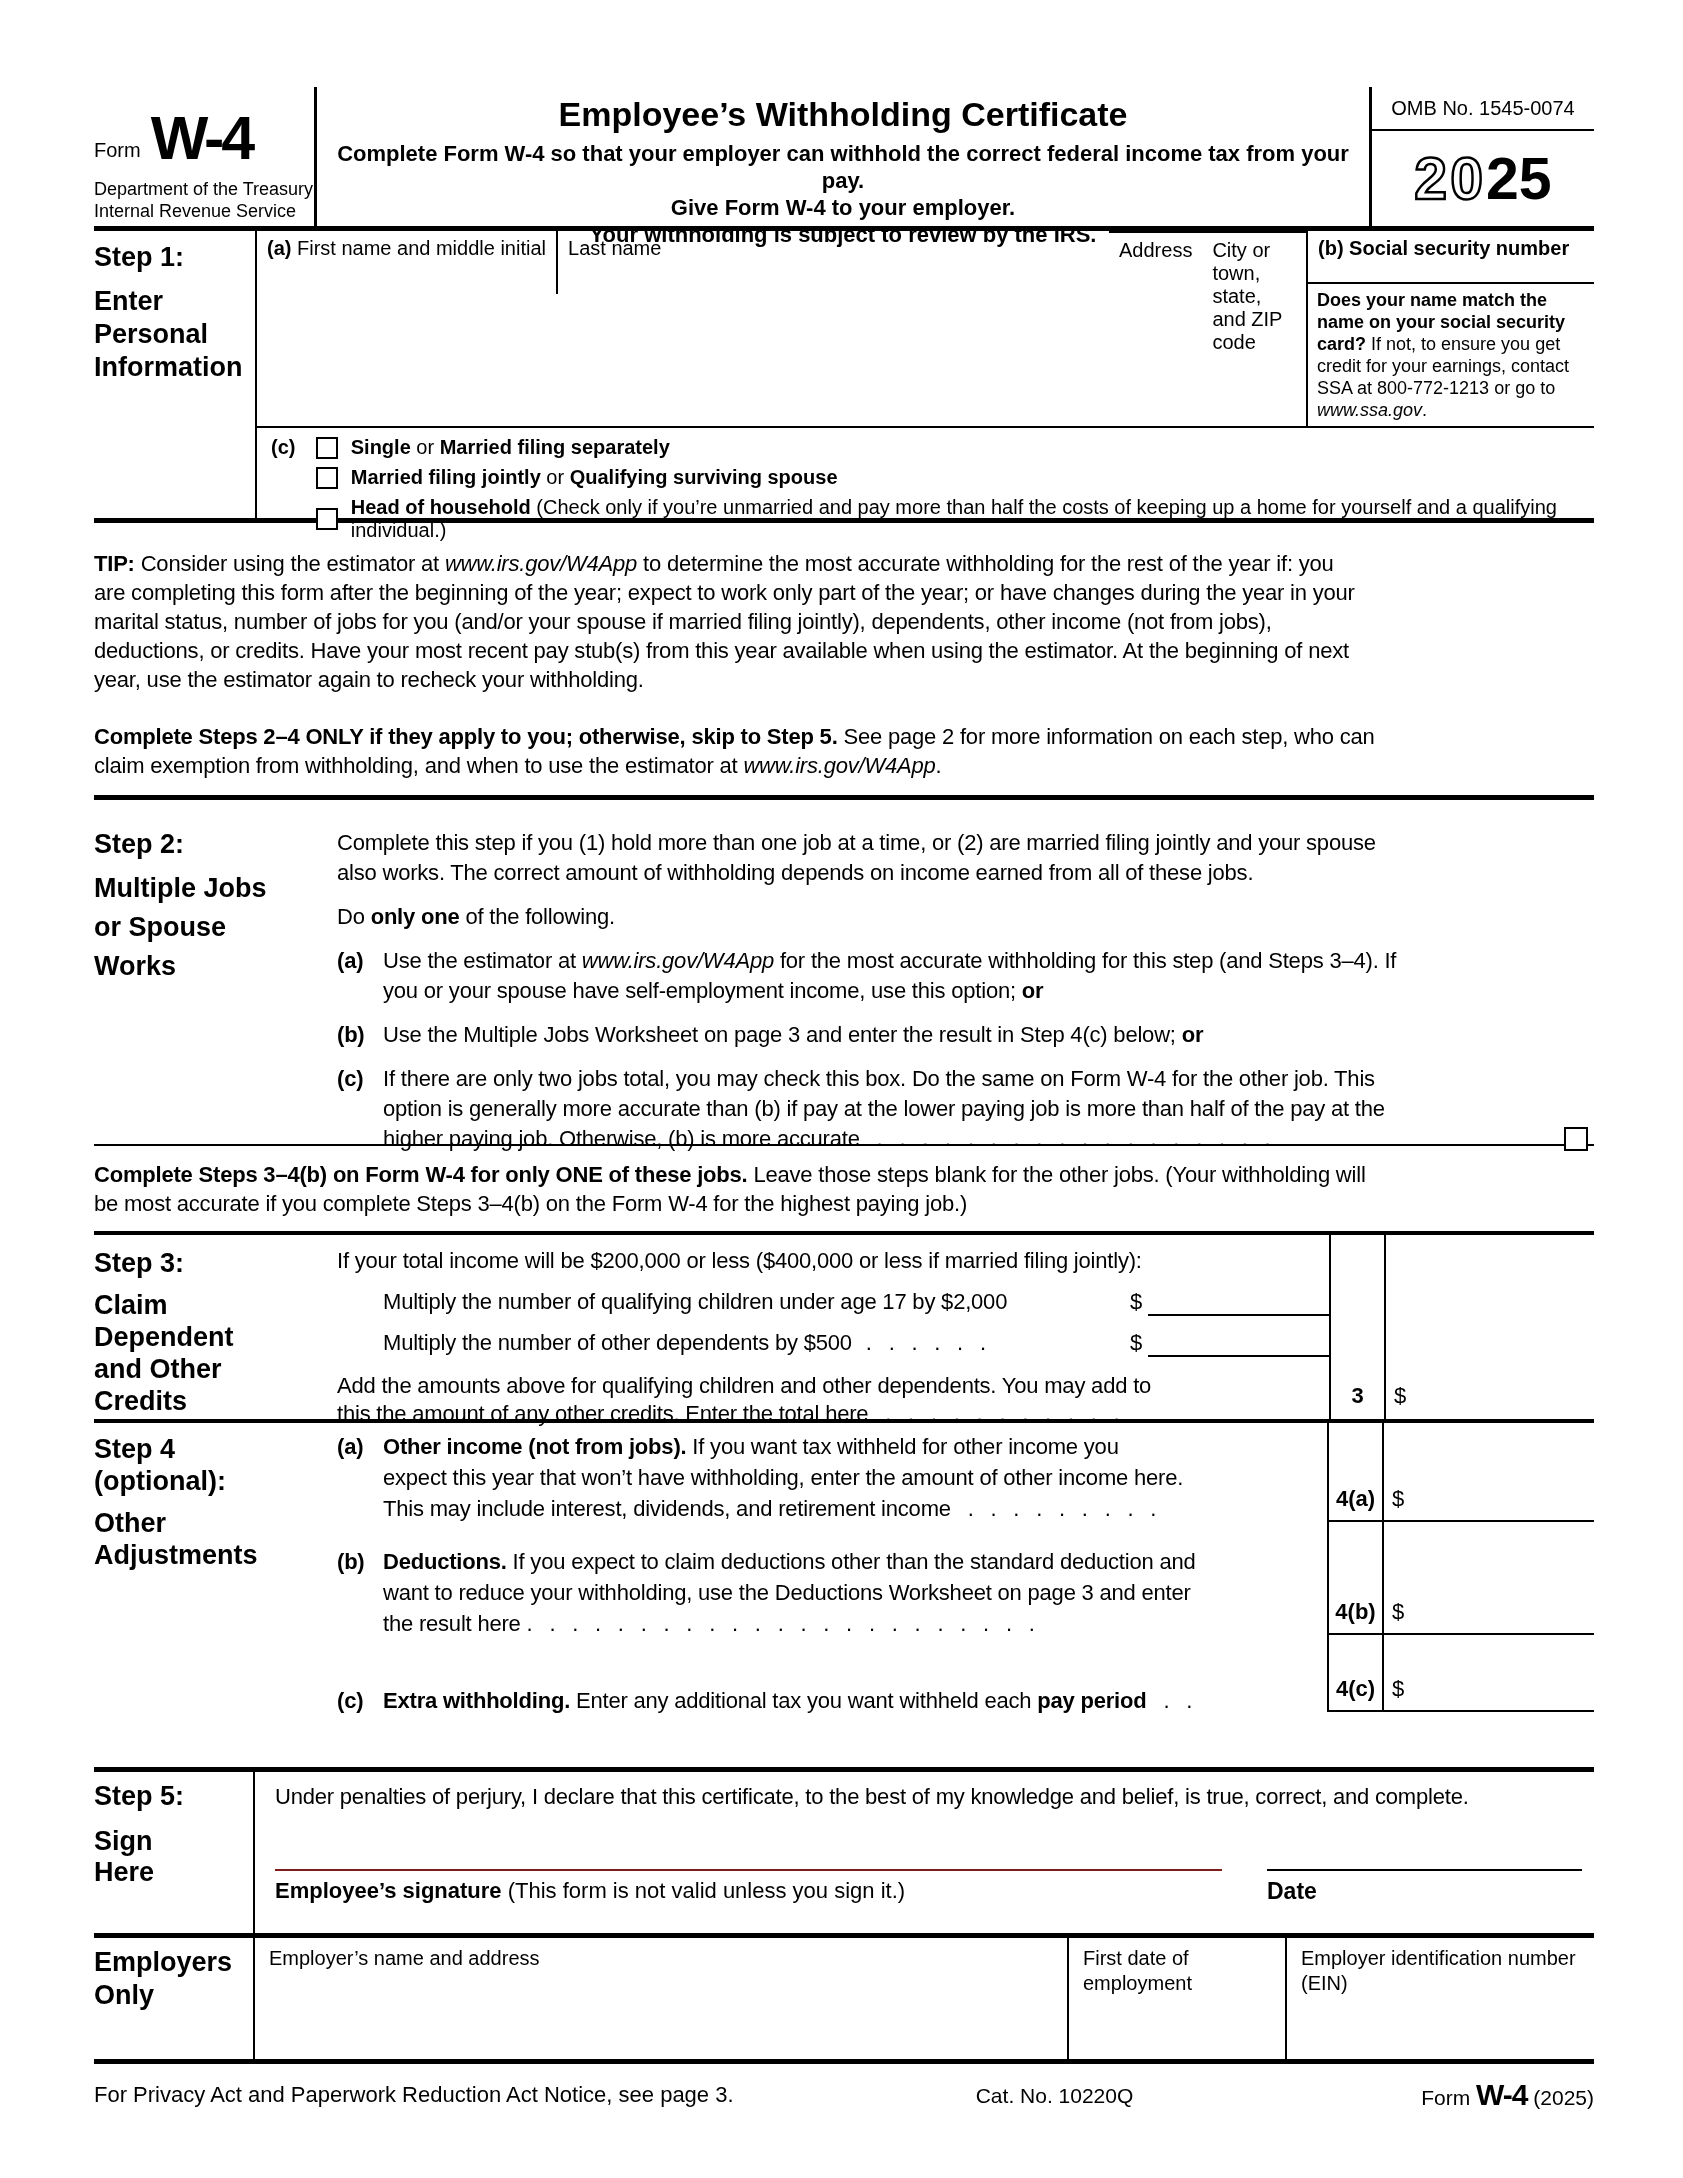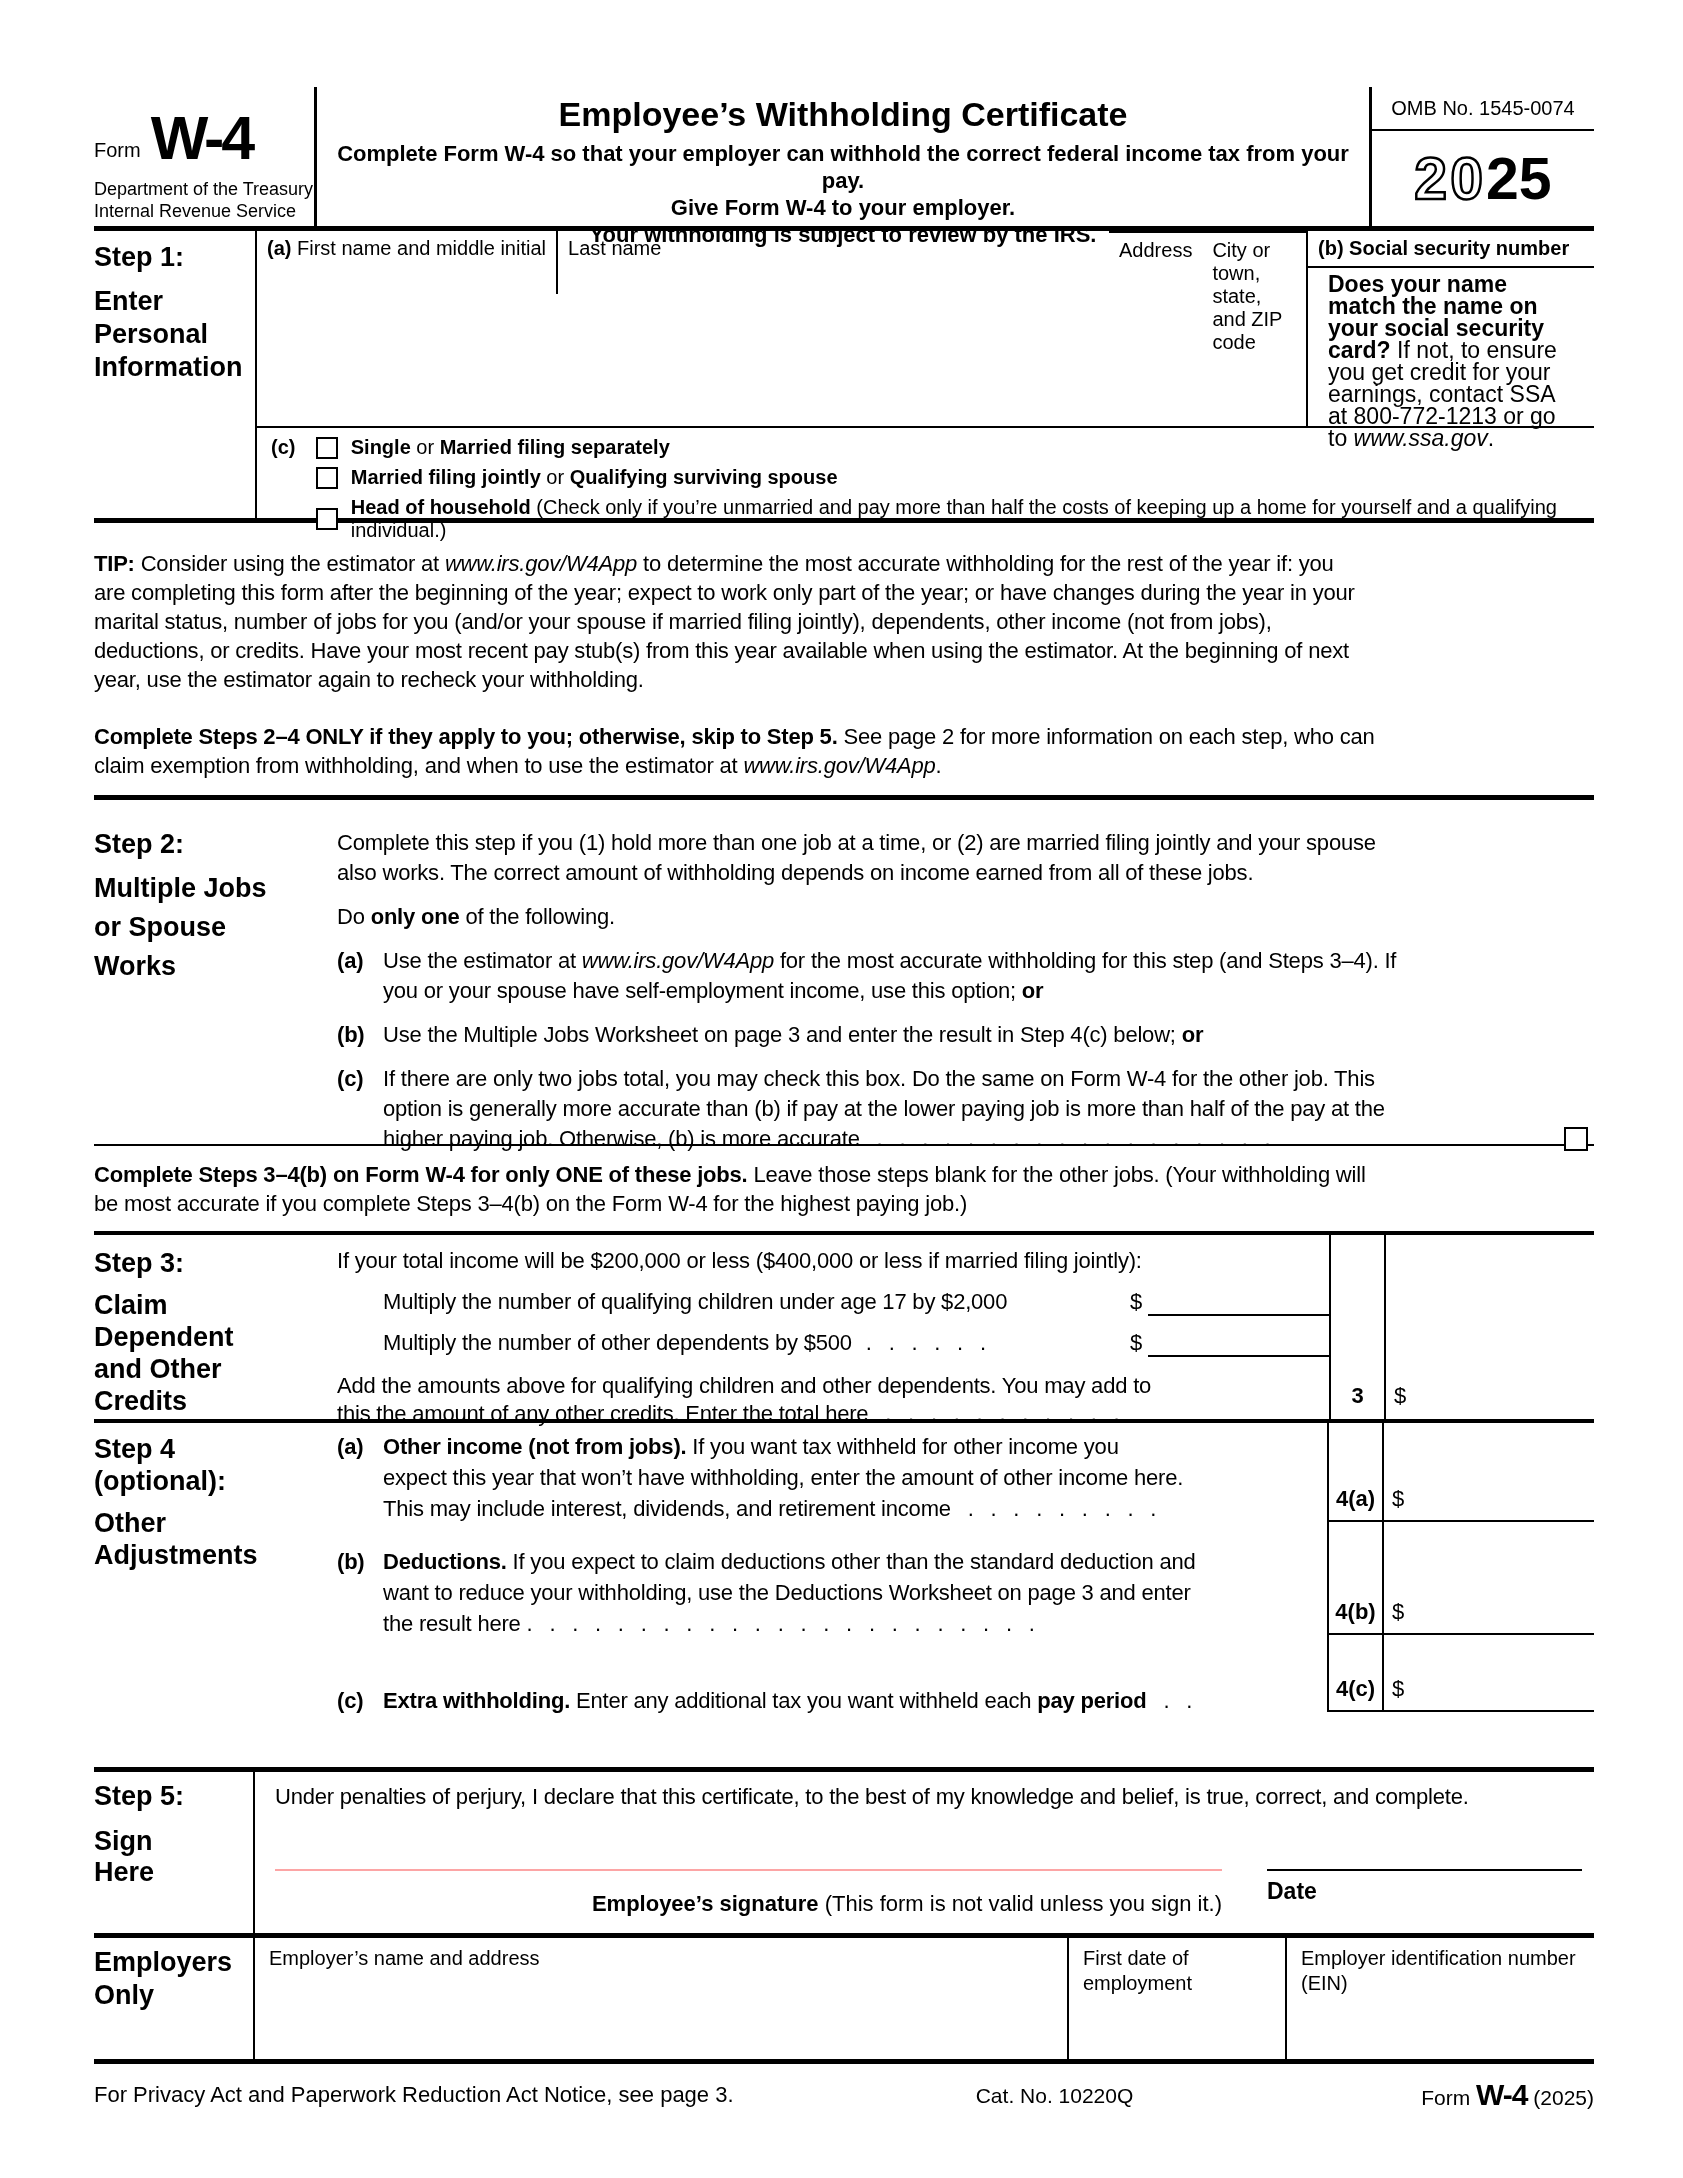--- a/index.html
+++ b/index.html
@@ -38,21 +38,21 @@
   .s1-top { display: flex; height: 195px; }
   .s1-topleft { flex: 1; display: flex; flex-direction: row; }
   .s1-namerow { height: 63px; display: flex; }
   .flabel { font-size: 20px; }
   .s1-fn { flex: 1; border-right: 2px solid #000; padding: 6px 10px; }
   .s1-ln { width: 551px; padding: 6px 10px; }
   .s1-addr { height: 60px; border-top: 2px solid #000; padding: 6px 10px; }
   .s1-city { flex: 1; border-top: 2px solid #000; padding: 6px 10px; }
   .s1-topright { width: 288px; border-left: 2px solid #000; display: flex; flex-direction: column; }
   .s1-ssn { height: 63px; padding: 6px 10px; font-weight: bold; }
-  .s1-match { border-top: 2px solid #000; flex: 1; padding: 5px 20px; font-size: 23px; line-height: 22px; }
+  .s1-match { border-top: 2px solid #000; flex: 1; padding: 5px 9px; font-size: 18px; line-height: 22px; }
   .s1-crow { border-top: 2px solid #000; flex: 1; display: flex; padding-top: 8px; }
   .s1-cmark { width: 61px; padding-left: 14px; font-weight: bold; font-size: 20px; }
   .opt { display: flex; align-items: center; margin-bottom: 7px; font-size: 20px; }
   .cb { width: 22px; height: 22px; border: 2px solid #000; background: #fff; margin-right: 13px; flex: none; }
 
   
   .bodytext { font-size: 22px; line-height: 29px; letter-spacing: -0.2px; }
   .tipwrap { padding-top: 26px; }
   .para2 { margin-top: 28px; }
   .rule5 { border-top: 5px solid #000; margin-top: 15px; }
@@ -101,21 +101,21 @@
                padding-bottom: 8px; font-weight: bold; font-size: 22px; }
   .s4-ramt { flex: 1; display: flex; align-items: flex-end; padding: 0 0 8px 8px; font-size: 22px; }
 
   
   .step5 { display: flex; height: 171px; border-top: 5px solid #000; border-bottom: 5px solid #000; }
   .s5-label { width: 161px; border-right: 2px solid #000; padding-top: 8px; }
   .s5-sub { margin-top: 14px; line-height: 31px; }
   .s5-content { flex: 1; padding: 12px 0 0 20px; }
   .s5-perjury { font-size: 22px; letter-spacing: -0.2px; }
   .s5-sigrow { display: flex; gap: 45px; margin-top: 59px; padding-right: 12px; }
-  .s5-sig { flex: 1; border-top: 2px solid #fca5a5; padding-top: 20px; font-size: 22px; text-align: right; }
+  .s5-sig { flex: 1; border-top: 2px solid #7f1d1d; padding-top: 7px; font-size: 22px; }
   .s5-date { width: 315px; border-top: 2px solid #000; padding-top: 7px; font-size: 23px; font-weight: bold; }
 
   
   .emp { display: flex; height: 126px; border-bottom: 5px solid #000; }
   .emp-label { width: 161px; border-right: 2px solid #000; padding-top: 8px; }
   .emp-sub { margin-top: 0; line-height: 33px; width: 149px; }
   .emp-c { padding: 8px 14px; font-size: 20px; line-height: 25px; }
   .emp-c1 { flex: 1; border-right: 2px solid #000; }
   .emp-c2 { width: 218px; border-right: 2px solid #000; }
   .emp-c3 { width: 307px; }

